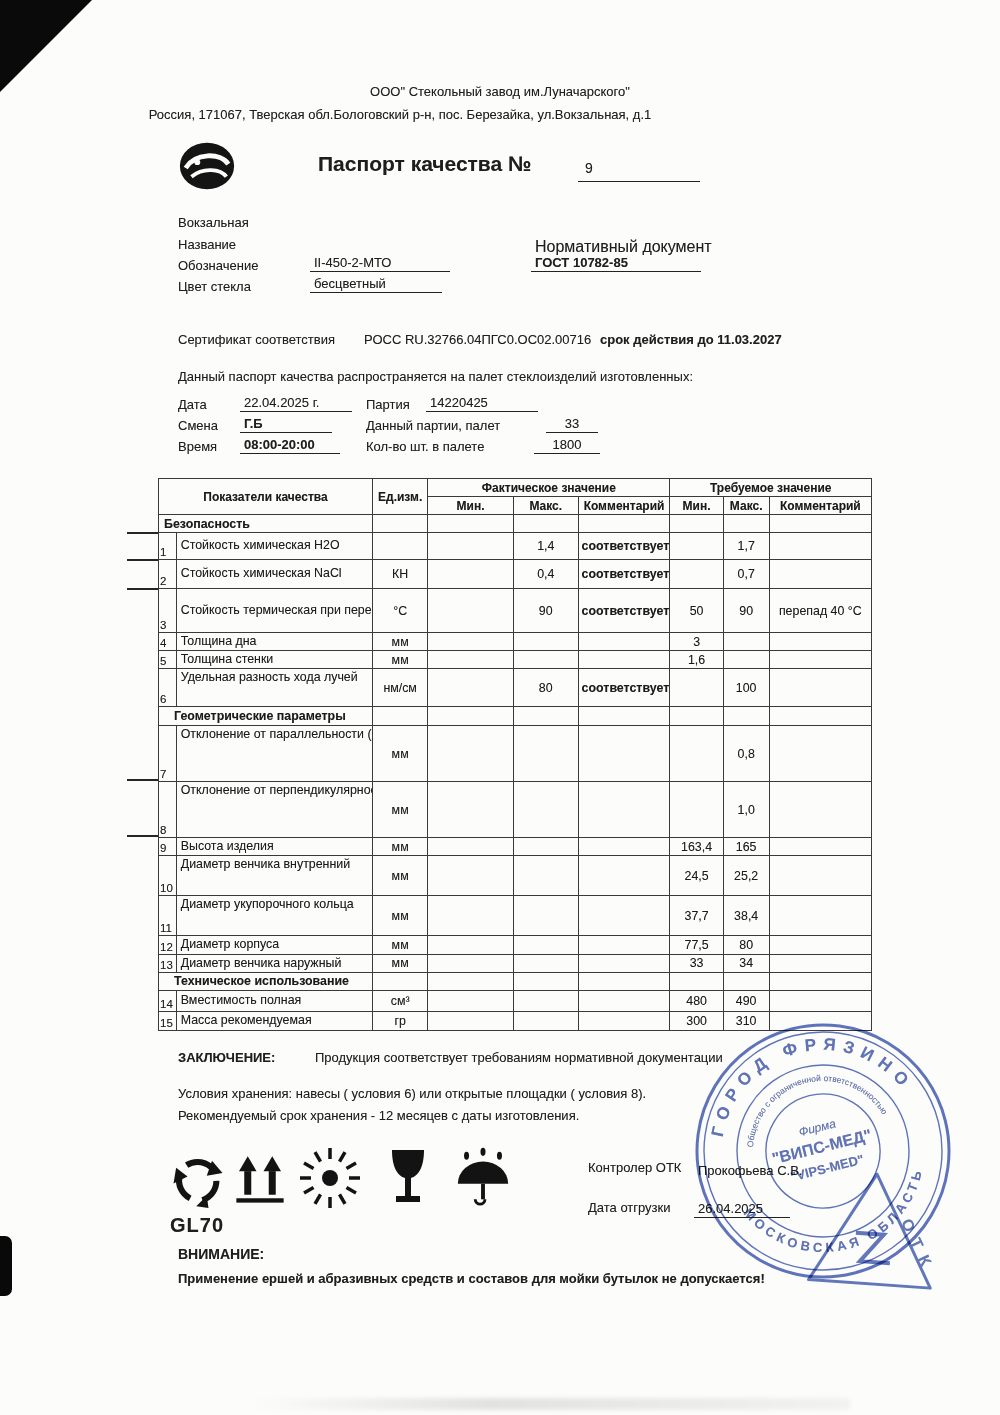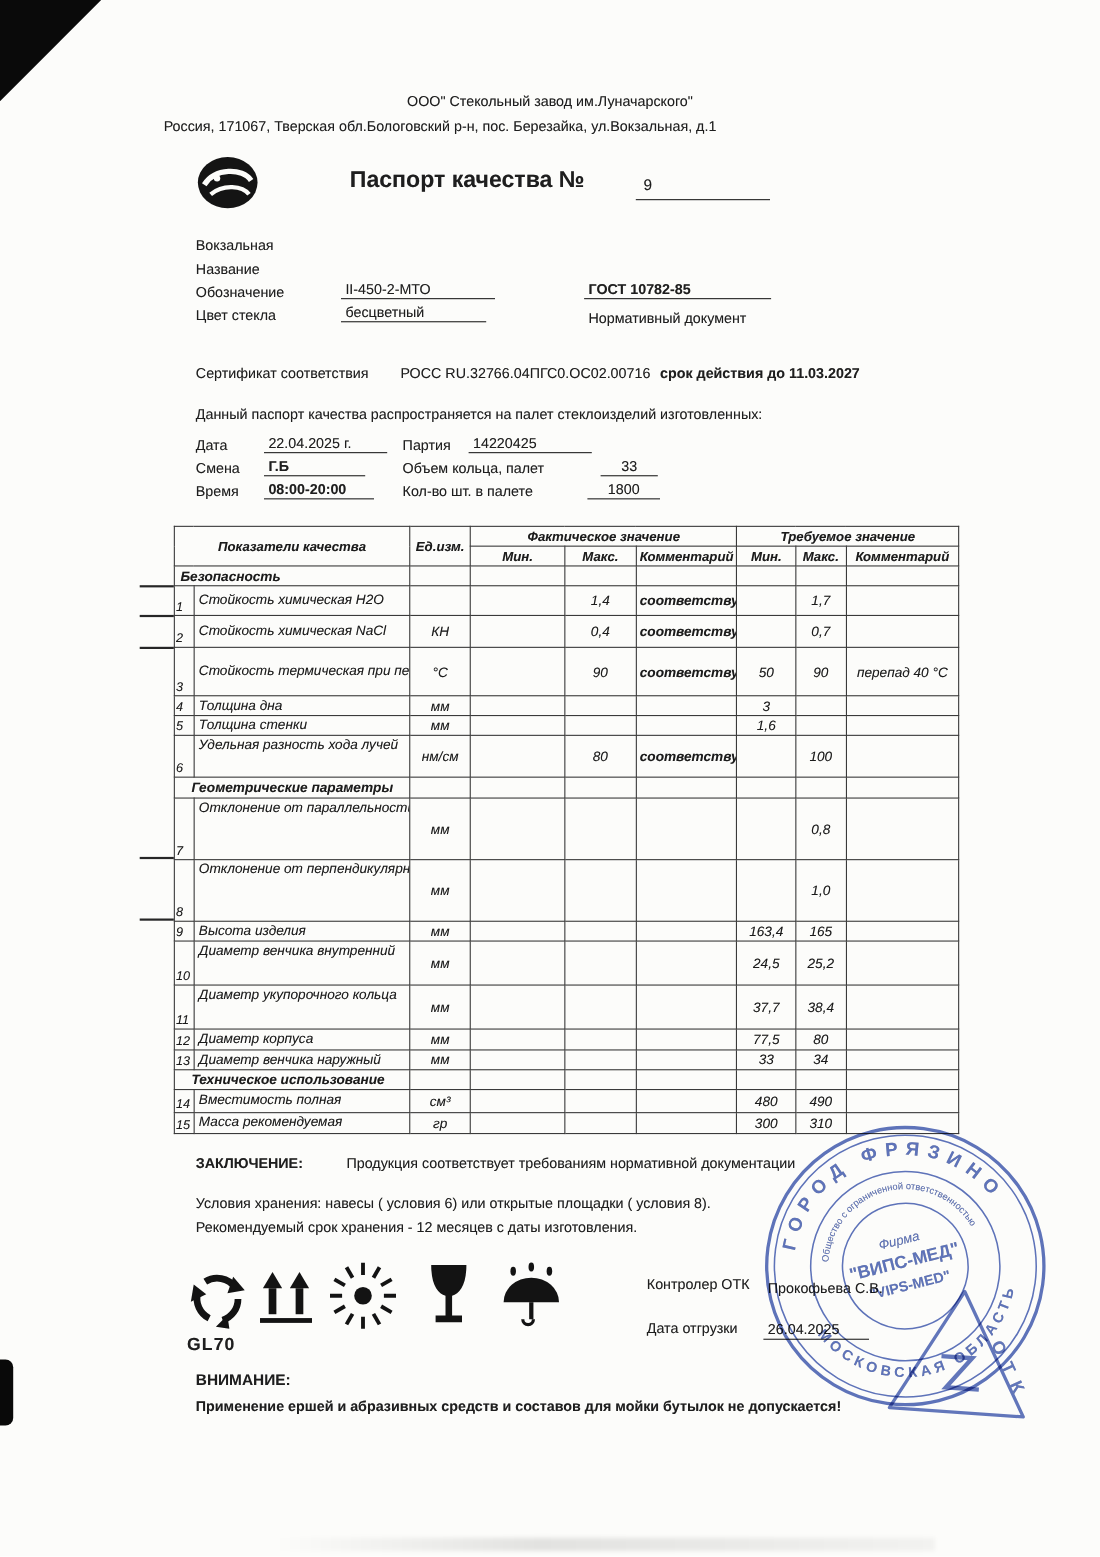--- a/index.html
+++ b/index.html
@@ -3,35 +3,35 @@
 <meta charset="utf-8">
 <style>
   * { margin:0; padding:0; box-sizing:border-box; }
   html,body { width:1000px; height:1415px; }
   body { background:#ffffff; font-family:"Liberation Sans", sans-serif; color:#1e1e1e; }
   .page { position:relative; width:1000px; height:1415px; background:#fcfcfa; overflow:hidden; }
   .abs { position:absolute; white-space:nowrap; }
   .b { font-weight:bold; }
   .sb { font-weight:600; }
   .c { text-align:center; }
-  .fs12 { font-size:13px;margin-top:44px; } .fs13 { font-size:13px; } .fs14 { font-size:14px; }
+  .fs12 { font-size:16px; } .fs13 { font-size:13px; } .fs14 { font-size:14px; }
   .uv { display:inline-block; border-bottom:1.4px solid #222; padding:0 4px 1px 4px; }
 
   
   .corner-fold { position:absolute; left:0; top:0; width:92px; height:92px; background:#0a0a0a;
                  clip-path:polygon(0 0,100% 0,0 100%); z-index:6; }
   .edge-blob { position:absolute; left:0; top:1236px; width:12px; height:60px; background:#090909;
                border-radius:0 7px 7px 0; z-index:6; }
   .tick { position:absolute; left:127px; width:31px; height:2px; background:#262626; z-index:1; }
   .scan-shade { position:absolute; left:250px; top:1398px; width:600px; height:12px;
                 background:linear-gradient(90deg, rgba(0,0,0,0) 0%, rgba(0,0,0,0.10) 40%, rgba(0,0,0,0.04) 100%);
                 filter:blur(2px); z-index:1; }
 
   
-  table.qt { border-collapse:collapse; table-layout:fixed; width:714px; font-size:12.4px; color:#1b1b1b;font-style:italic; }
+  table.qt { border-collapse:collapse; table-layout:fixed; width:714px; font-size:12.4px; color:#1b1b1b; }
   .qt th, .qt td { border:1px solid #3a3a3a; padding:1px 3px; vertical-align:middle; overflow:hidden; }
   .qt th { font-weight:bold; font-size:12px; text-align:center; }
   .qt td.num { font-size:11.5px; vertical-align:bottom; padding-left:1px; padding-right:0; }
   .qt td.name { padding-left:4px; line-height:1.22; }
   .qt td.vt { vertical-align:top; }
   .qt td.val { text-align:center; }
   .qt td.fc { text-align:center; font-weight:600; }
   .qt td.sec { font-weight:bold; padding-left:5px; }
   .qt td.sec2 { font-weight:bold; padding-left:15px; }
 
@@ -88,21 +88,21 @@
 
   <div class="abs fs13" style="left:178px;top:369px">Данный паспорт качества распространяется на палет стеклоизделий изготовленных:</div>
 
   <div class="abs fs13" style="left:178px;top:397px">Дата</div>
   <div class="abs fs13" style="left:240px;top:395px"><span class="uv" style="min-width:112px">22.04.2025 г.</span></div>
   <div class="abs fs13" style="left:366px;top:397px">Партия</div>
   <div class="abs fs13" style="left:426px;top:395px"><span class="uv" style="min-width:112px">14220425</span></div>
 
   <div class="abs fs13" style="left:178px;top:418px">Смена</div>
   <div class="abs fs13" style="left:240px;top:416px"><span class="uv b" style="min-width:92px">Г.Б</span></div>
-  <div class="abs fs13" style="left:366px;top:418px">Объем кольца, палет</div>
+  <div class="abs fs13" style="left:366px;top:418px">Данный партии, палет</div>
   <div class="abs fs13" style="left:546px;top:416px"><span class="uv c" style="min-width:52px">33</span></div>
 
   <div class="abs fs13" style="left:178px;top:439px">Время</div>
   <div class="abs fs13" style="left:240px;top:437px"><span class="uv b" style="min-width:100px">08:00-20:00</span></div>
   <div class="abs fs13" style="left:366px;top:439px">Кол-во шт. в палете</div>
   <div class="abs fs13" style="left:534px;top:437px"><span class="uv c" style="min-width:66px">1800</span></div>
 
   <div class="abs" style="left:158px;top:478px">
     <table class="qt">
       <colgroup>
@@ -390,21 +390,21 @@
       </g>
       <path d="M34 54 a5 5 0 0 1 -10 0" fill="none" stroke="#131313" stroke-width="3"></path>
     </svg>
   </div>
 
   <div class="abs fs13" style="left:588px;top:1160px">Контролер ОТК</div>
   <div class="abs fs13" style="left:698px;top:1163px">Прокофьева С.В.</div>
   <div class="abs fs13" style="left:588px;top:1200px">Дата отгрузки</div>
   <div class="abs fs13" style="left:694px;top:1201px"><span class="uv" style="min-width:96px">26.04.2025</span></div>
 
-  <div class="abs b" style="left:170px;top:1214px;font-size:16px;letter-spacing:1px">GL70</div>
+  <div class="abs b" style="left:170px;top:1214px;font-size:20px;letter-spacing:1px">GL70</div>
   <div class="abs b fs14" style="left:178px;top:1246px">ВНИМАНИЕ:</div>
   <div class="abs b fs13" style="left:178px;top:1271px">Применение ершей и абразивных средств и составов для мойки бутылок не допускается!</div>
 
   <div class="stamp-box">
     <svg width="286" height="286" viewBox="-143 -143 286 286">
       <g fill="none" stroke="#3b55ae">
         <circle r="126" stroke-width="3"></circle>
         <circle r="119" stroke-width="1.4"></circle>
         <circle r="86" stroke-width="1.4"></circle>
         <circle r="57" stroke-width="1.4"></circle>

